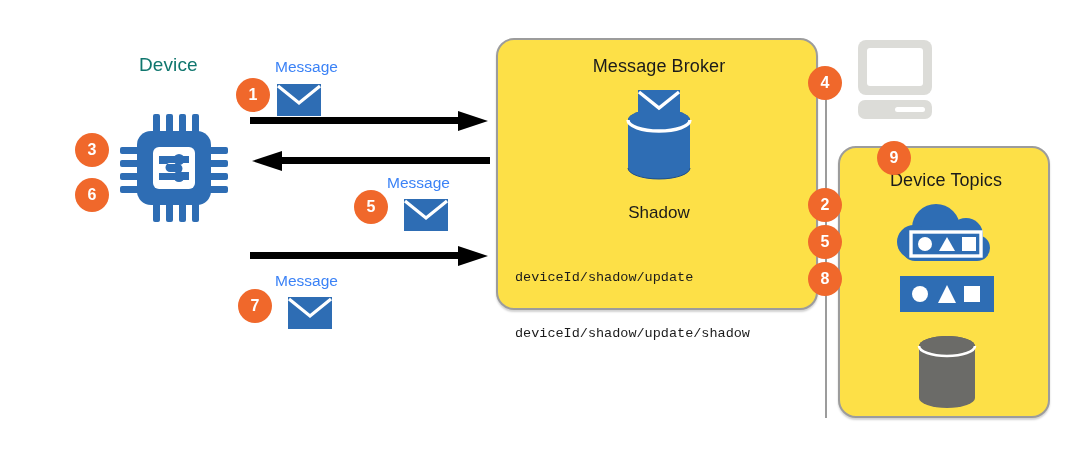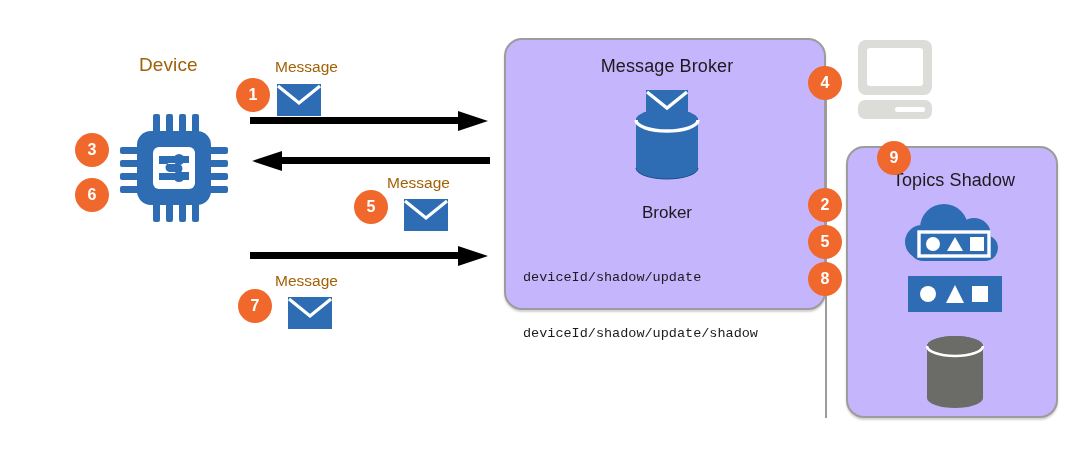--- a/index.html
+++ b/index.html
@@ -18,24 +18,23 @@
     background: #ffffff;
     overflow: hidden;
   }
   .abs { position: absolute; }
 
   
   .panel {
     position: absolute;
     border: 2px solid #9c9c9c;
     border-radius: 18px;
-    background: #c4b5fd;
+    background: #fde047;
     box-shadow: 0 2px 2px rgba(0,0,0,0.18);
     box-sizing: border-box;
-    margin-left: 8px;
   }
   #broker-panel {
     left: 496px; top: 38px;
     width: 322px; height: 272px;
   }
   #shadow-panel {
     left: 838px; top: 146px;
     width: 212px; height: 272px;
   }
 
@@ -46,21 +45,21 @@
     color: #1b1b1b;
     white-space: nowrap;
     letter-spacing: 0.1px;
   }
   #broker-title { left: 0; top: 16px; width: 322px; text-align: center; }
   #shadow-title { left: 0; top: 22px; width: 212px; text-align: center; }
 
   #device-title {
     left: 139px; top: 54px;
     font-size: 19px;
-    color: #a16207;
+    color: #0f766e;
     white-space: nowrap;
   }
 
   #topics-label {
     position: absolute;
     left: 0; top: 163px; width: 322px;
     text-align: center;
     font-size: 17px;
     color: #1b1b1b;
   }
@@ -87,21 +86,21 @@
     align-items: center;
     justify-content: center;
     box-sizing: border-box;
     z-index: 30;
   }
 
   
   .msg-label {
     position: absolute;
     font-size: 15.5px;
-    color: #a16207;
+    color: #3b82f6;
     white-space: nowrap;
   }
 
   
   .envelope { position: absolute; }
 
   
   .arrow { position: absolute; }
 
   
@@ -222,21 +221,21 @@
         <path d="M19 36 a31 11 0 0 0 62 0" fill="none" stroke="#ffffff" stroke-width="3.4"></path>
         <path d="M19 84 a31 11 0 0 0 62 0" fill="none" stroke="#1f4f87" stroke-width="1"></path>
 
         <g>
           <rect x="29" y="6" width="42" height="26" fill="#2E6DB4"></rect>
           <path d="M30 8 L50 24 L70 8" fill="none" stroke="#ffffff" stroke-width="3.4"></path>
         </g>
       </svg>
     </div>
 
-    <div id="topics-label">Broker</div>
+    <div id="topics-label">Shadow</div>
 
     <div id="topics-list">
       <div>deviceId/shadow/update</div>
       <div>deviceId/shadow/update/shadow</div>
     </div>
   </div>
 
   <div class="connector" style="left:825px; top:88px; width:2px; height:330px;"></div>
 
   <div class="badge" style="left:808px; top:66px;">4</div>
@@ -248,21 +247,21 @@
     <svg width="88" height="82" viewBox="0 0 88 82">
       <rect x="3" y="2" width="74" height="55" rx="8" fill="#DCDCD8"></rect>
       <rect x="12" y="10" width="56" height="38" rx="3" fill="#ffffff"></rect>
       <rect x="3" y="62" width="74" height="19" rx="7" fill="#DCDCD8"></rect>
       <rect x="40" y="69" width="30" height="5" rx="2.5" fill="#ffffff"></rect>
     </svg>
   </div>
 
   <div class="panel" id="shadow-panel">
 
-    <div class="panel-title" id="shadow-title">Topics Shadow</div>
+    <div class="panel-title" id="shadow-title">Device Topics</div>
 
     <div class="abs" style="left:52px; top:54px; width:110px; height:68px;">
       <svg width="110" height="68" viewBox="0 0 110 68">
         <g fill="#2E6DB4">
           <circle cx="44" cy="26" r="24"></circle>
           <circle cx="74" cy="33" r="17"></circle>
           <circle cx="22" cy="40" r="17"></circle>
           <rect x="10" y="33" width="88" height="26" rx="13"></rect>
         </g>
         <rect x="19" y="30" width="70" height="24" fill="none" stroke="#ffffff" stroke-width="3.4"></rect>

